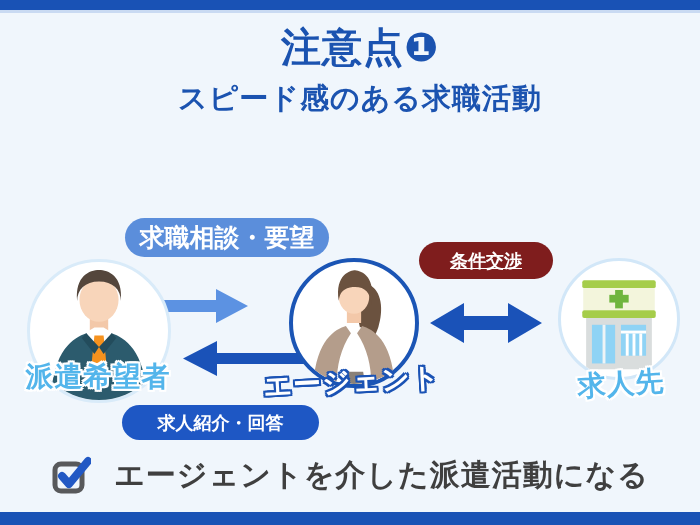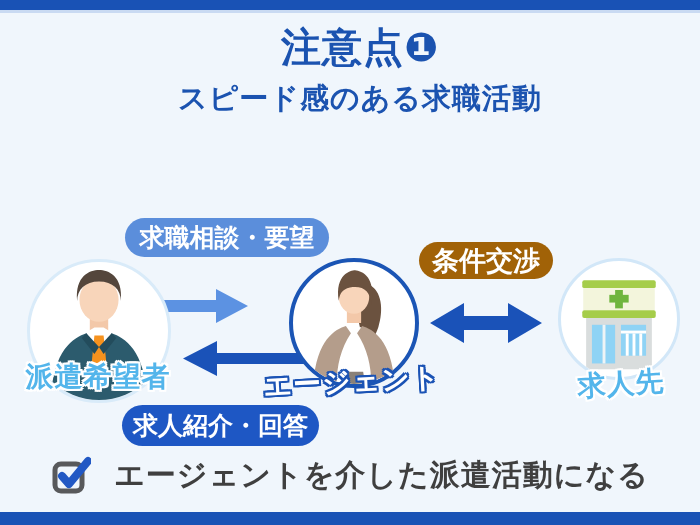--- a/index.html
+++ b/index.html
@@ -33,22 +33,22 @@
   .c-applicant{left:27px;top:247px;width:144px;height:144px;border:3px solid #d9ebf9;}
   .c-agent{left:289px;top:246px;width:130px;height:130px;border:4px solid #1b55b5;}
   .c-employer{left:558px;top:246px;width:122px;height:122px;border:3px solid #d2e7f8;}
   .circle svg{display:block;width:100%;height:100%;}
 
   .pill{
     position:absolute;border-radius:40px;color:#ffffff;font-weight:bold;
     display:flex;align-items:center;justify-content:center;white-space:nowrap;
   }
   .p-consult{left:125px;top:206px;width:204px;height:39px;background:#5b8edb;font-size:25px;}
-  .p-negotiate{left:419px;top:230px;width:134px;height:37px;background:#a16207;font-size:27px;}
-  .p-intro{left:122px;top:393px;width:197px;height:41px;background:#1e57c4;font-size:25px;}
+  .p-negotiate{left:419px;top:230px;width:134px;height:37px;background:#7f1d1d;font-size:18px;text-decoration:underline;}
+  .p-intro{left:122px;top:393px;width:197px;height:35px;background:#1e57c4;font-size:18px;}
 
   .actor-label{
     position:absolute;font-weight:bold;white-space:nowrap;font-size:28px;letter-spacing:1px;
   }
   .outline-white{
     color:#53b5eb;
     text-shadow:-2px -2px 0 #fff,0 -2px 0 #fff,2px -2px 0 #fff,-2px 0 0 #fff,
       2px 0 0 #fff,-2px 2px 0 #fff,0 2px 0 #fff,2px 2px 0 #fff;
   }
   .outline-blue{

